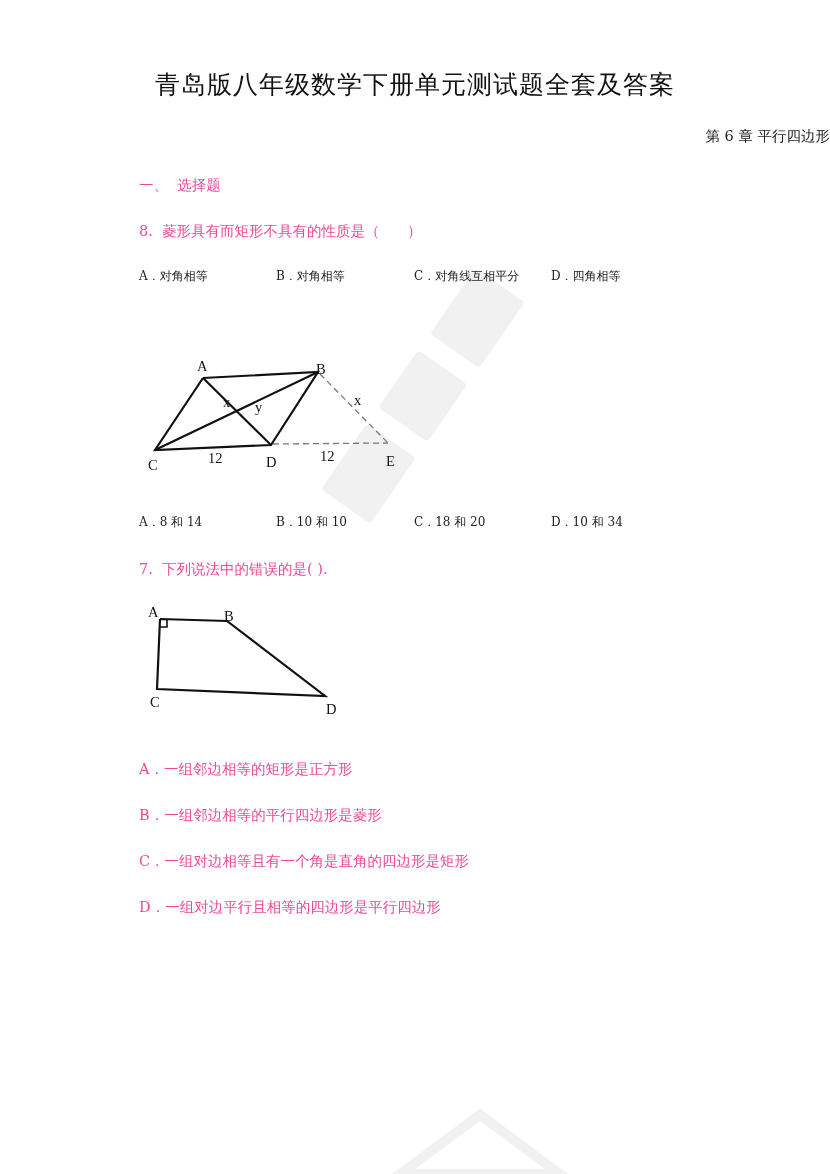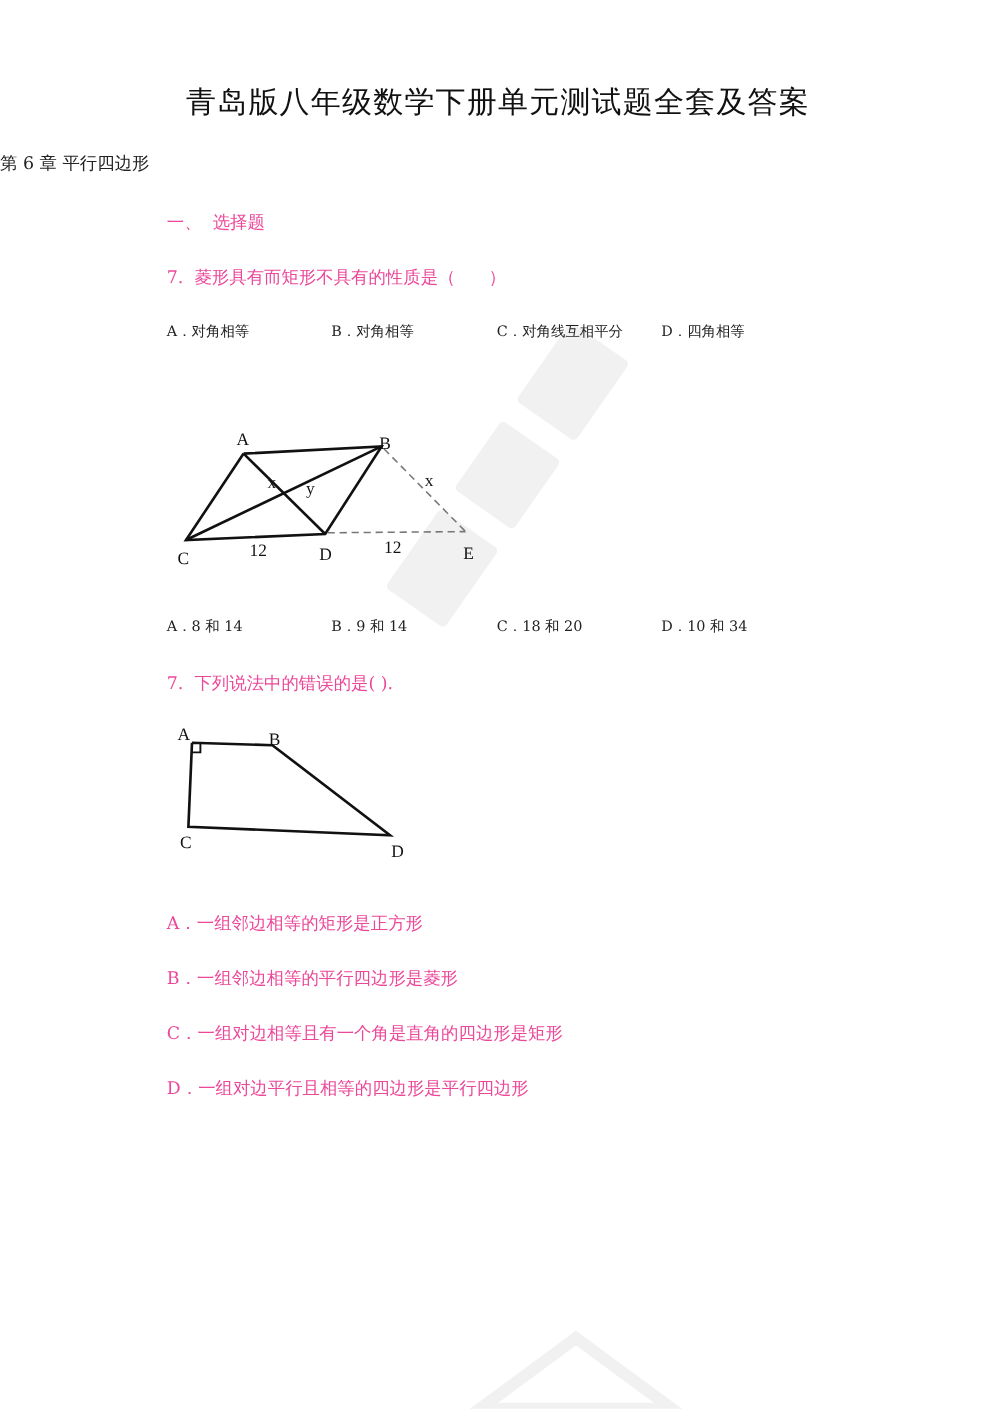--- a/index.html
+++ b/index.html
@@ -3,21 +3,21 @@
 <meta charset="utf-8">
 <style>
   html, body { margin: 0; padding: 0; background: #ffffff; }
   body { width: 830px; height: 1174px; position: relative; overflow: hidden;
          font-family: "DejaVu Serif", "Liberation Serif", serif; color: #111; }
   .page { position: absolute; left: 0; top: 0; width: 806px; height: 1174px; }
   .watermark { position: absolute; pointer-events: none; z-index: 0; }
   .title { position: absolute; top: 68px; left: 0; width: 830px; text-align: center;
            font-family: "DejaVu Sans", "Liberation Sans", sans-serif; font-size: 25px;
            letter-spacing: 1px; color: #111; }
-  .subtitle { position: absolute; top: 127px; left: 0; width: 830px; text-align: left;
+  .subtitle { position: absolute; top: 127px; left: 0; width: 830px; text-align: right;
               font-size: 14.5px; color: #222; }
   .line { position: absolute; left: 139px; font-size: 14.5px; color: #ec4899; white-space: pre; z-index: 1; }
   .opt { position: absolute; font-size: 12px; color: #222; white-space: pre; z-index: 1; }
   svg.fig { position: absolute; z-index: 1; overflow: visible; }
   svg.fig text { font-family: "Liberation Serif", "DejaVu Serif", serif; font-size: 14.5px; fill: #111; }
 </style>
 </head>
 <body>
 
 <div class="page">
@@ -29,21 +29,21 @@
       <rect x="60" y="-30" width="80" height="60" rx="4"></rect>
     </g>
     <polygon points="480,1115 560,1174 400,1174" fill="none" stroke="#f1f1f1" stroke-width="10"></polygon>
   </svg>
 
   <div class="title">青岛版八年级数学下册单元测试题全套及答案</div>
   <div class="subtitle">第 6 章  平行四边形</div>
 
   <div class="line" style="top:176px;">一、  选择题</div>
 
-  <div class="line" style="top:222px;">7.  菱形具有而矩形不具有的性质是（      ）</div>
+  <div class="line" style="top:222px;">8.  菱形具有而矩形不具有的性质是（      ）</div>
   <div class="opt" style="left:139px;top:268px;">A．对角相等</div>
   <div class="opt" style="left:276px;top:268px;">B．对角相等</div>
   <div class="opt" style="left:414px;top:268px;">C．对角线互相平分</div>
   <div class="opt" style="left:551px;top:268px;">D．四角相等</div>
 
 
   <svg class="fig" width="280" height="130" style="left:140px;top:350px;">
     <g stroke="#111" stroke-width="2.2" fill="none">
       <polyline points="63,28 178,22 131,95 15,100 63,28"></polyline>
       <line x1="63" y1="28" x2="131" y2="95"></line>
@@ -59,21 +59,21 @@
     <text x="126" y="117">D</text>
     <text x="246" y="116">E</text>
     <text x="83" y="57">x</text>
     <text x="115" y="62">y</text>
     <text x="214" y="55">x</text>
     <text x="68" y="113">12</text>
     <text x="180" y="111">12</text>
   </svg>
 
   <div class="opt" style="left:139px;top:514px;">A．8 和 14</div>
-  <div class="opt" style="left:276px;top:514px;">B．9 和 14</div>
+  <div class="opt" style="left:276px;top:514px;">B．10 和 10</div>
   <div class="opt" style="left:414px;top:514px;">C．18 和 20</div>
   <div class="opt" style="left:551px;top:514px;">D．10 和 34</div>
 
   <div class="line" style="top:560px;">7.  下列说法中的错误的是( ).</div>
 
   <svg class="fig" width="220" height="130" style="left:140px;top:595px;">
     <g stroke="#111" stroke-width="2.2" fill="none">
       <polyline points="20,24 87,26 185,101 17,94 20,24"></polyline>
     </g>
     <g stroke="#111" stroke-width="1.6" fill="none">

